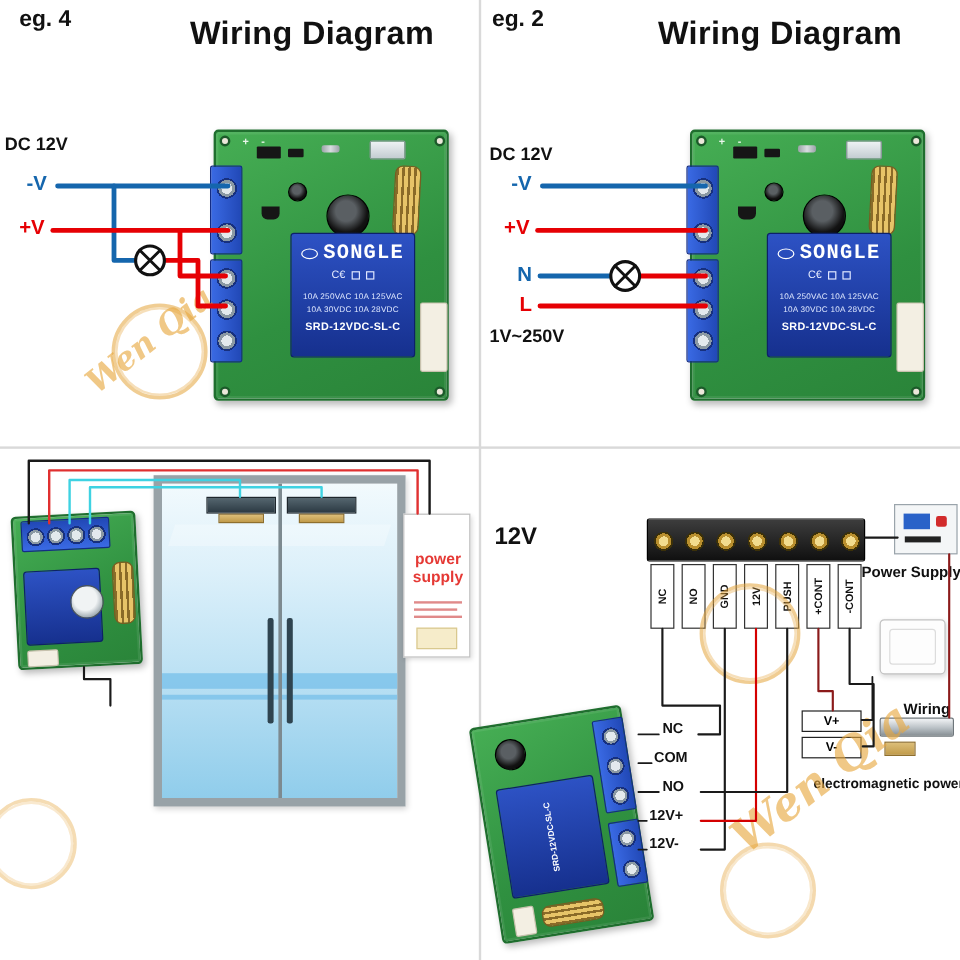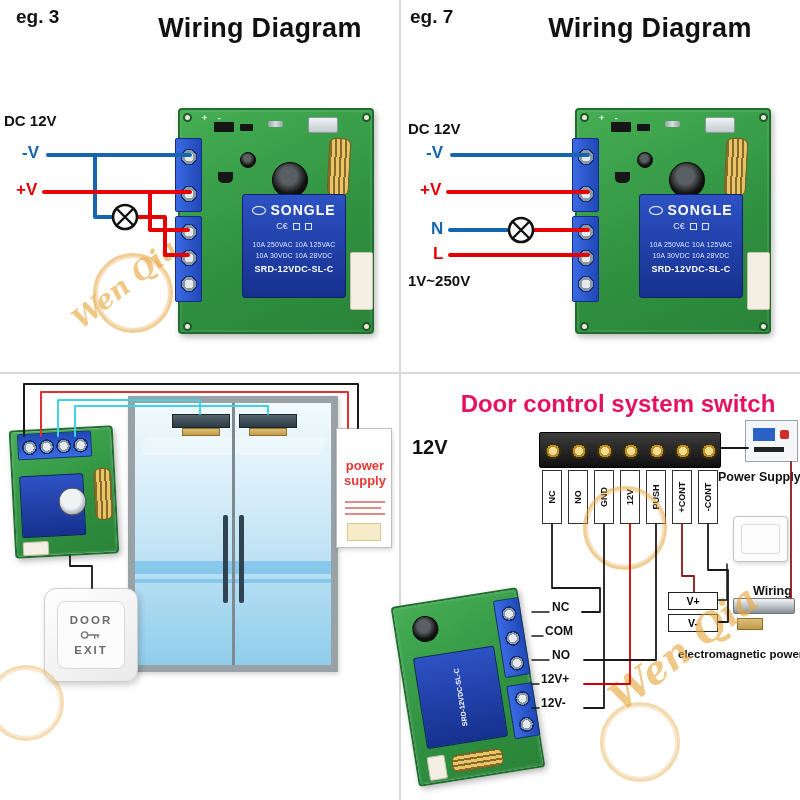--- a/index.html
+++ b/index.html
@@ -52,21 +52,21 @@
       radial-gradient(circle at 13px 64px, #e3e9ed 0 4px, #8b99a3 4px 6px, #17307e 6px 7.5px, transparent 7.5px),
       linear-gradient(90deg,#3a6ae4,#2148b6); }
   .tb-v2 { width:26px; height:54px;
     background:
       radial-gradient(circle at 13px 14px, #e3e9ed 0 4px, #8b99a3 4px 6px, #17307e 6px 7.5px, transparent 7.5px),
       radial-gradient(circle at 13px 40px, #e3e9ed 0 4px, #8b99a3 4px 6px, #17307e 6px 7.5px, transparent 7.5px),
       linear-gradient(90deg,#3a6ae4,#2148b6); }
   .relay { position:absolute; background:linear-gradient(180deg,#2d52c4,#16308e); border:1px solid #0d2168; border-radius:3px; color:#fff; text-align:center; overflow:hidden; }
   .relay-brand { margin-top:7px; display:flex; align-items:center; justify-content:center; gap:4px; }
   .relay-oval { display:inline-block; width:14px; height:9px; border:1.5px solid #fff; border-radius:50%; }
-  .relay-brand span.b { font-size:14px; font-weight:bold; letter-spacing:1px; }
+  .relay-brand span.b { font-size:17px; font-weight:bold; letter-spacing:1px;font-family:Liberation Mono, monospace; }
   .relay-marks { margin-top:3px; display:flex; align-items:center; justify-content:center; gap:5px; font-size:9px; color:#e8eeff; }
   .relay-sq { display:inline-block; width:7px; height:7px; border:1px solid #dfe6ff; }
   .relay-rating { font-size:6.8px; color:#dfe8ff; line-height:1.55; letter-spacing:.2px; }
   .relay-model { margin-top:3px; font-size:9px; font-weight:bold; letter-spacing:.3px; }
   .socket { position:absolute; background:#f3efe3; border:1px solid #c7c1ad; border-radius:2px; }
 
   
   #wires { position:absolute; left:0; top:0; width:800px; height:800px; pointer-events:none; }
 
   
@@ -113,21 +113,21 @@
 </style>
 </head>
 <body>
 
 <div id="canvas">
 
   <div class="divider" style="left:399px; top:0; width:2px; height:800px;"></div>
   <div class="divider" style="left:0; top:372px; width:800px; height:2px;"></div>
 
   <div class="abs" style="left:0; top:0; width:400px; height:372px;">
-    <div class="txt tag" style="left:16px; top:6px;">eg. 3</div>
+    <div class="txt tag" style="left:16px; top:6px;">eg. 4</div>
     <div class="txt title" style="left:128px; top:13px; width:264px;">Wiring Diagram</div>
     <div class="txt supply" style="left:4px; top:112px;">DC 12V</div>
     <div class="txt wlabel blue" style="left:22px; top:143px;">-V</div>
     <div class="txt wlabel red" style="left:16px; top:180px;">+V</div>
 
     <div class="pcb" style="left:178px; top:108px; width:196px; height:226px;">
       <div class="hole" style="left:3px; top:3px;"></div>
       <div class="hole" style="left:182px; top:3px;"></div>
       <div class="hole" style="left:3px; top:212px;"></div>
       <div class="hole" style="left:182px; top:212px;"></div>
@@ -157,21 +157,21 @@
         <div class="relay-model">SRD-12VDC-SL-C</div>
       </div>
       <div class="socket" style="left:170px; top:142px; width:23px; height:58px;"></div>
     </div>
 
     <div class="wm-circle" style="left:93px; top:253px; width:80px; height:80px;"></div>
     <div class="wm-script" style="left:62px; top:268px; font-size:27px;">Wen Qia</div>
   </div>
 
   <div class="abs" style="left:400px; top:0; width:400px; height:372px;">
-    <div class="txt tag" style="left:10px; top:6px;">eg. 7</div>
+    <div class="txt tag" style="left:10px; top:6px;">eg. 2</div>
     <div class="txt title" style="left:118px; top:13px; width:264px;">Wiring Diagram</div>
     <div class="txt supply" style="left:8px; top:120px;">DC 12V</div>
     <div class="txt wlabel blue" style="left:26px; top:143px;">-V</div>
     <div class="txt wlabel red" style="left:20px; top:180px;">+V</div>
     <div class="txt wlabel blue" style="left:31px; top:219px;">N</div>
     <div class="txt wlabel red" style="left:33px; top:244px;">L</div>
     <div class="txt supply" style="left:8px; top:272px;">1V~250V</div>
 
     <div class="pcb" style="left:175px; top:108px; width:196px; height:226px;">
       <div class="hole" style="left:3px; top:3px;"></div>
@@ -231,36 +231,25 @@
     </div>
 
     <div class="psu-box" style="left:336px; top:55px; width:56px; height:120px;">
       <div class="psu-title" style="left:4px; top:30px; width:48px;">power supply</div>
       <div class="psu-line" style="left:8px; top:72px; width:40px;"></div>
       <div class="psu-line" style="left:8px; top:78px; width:36px;"></div>
       <div class="psu-line" style="left:8px; top:84px; width:40px;"></div>
       <div class="psu-sticker" style="left:10px; top:94px; width:34px; height:18px;"></div>
     </div>
 
-    <div class="exit-outer" style="left:44px; top:215px; width:94px; height:94px;">
-      <div class="exit-inner">
-        <span class="exit-word">DOOR</span>
-        <svg width="22" height="12" viewBox="0 0 24 12">
-          <circle cx="5" cy="6" r="3.4" fill="none" stroke="#777" stroke-width="1.6"></circle>
-          <path d="M8.5 6 H21 M16 6 v4 M19.5 6 v3" fill="none" stroke="#777" stroke-width="1.6"></path>
-        </svg>
-        <span class="exit-word">EXIT</span>
-      </div>
-    </div>
 
     <div class="wm-circle" style="left:-12px; top:292px; width:76px; height:76px; opacity:.7;"></div>
   </div>
 
   <div class="abs" style="left:400px; top:373px; width:400px; height:427px;">
-    <div class="txt ctrl-title" style="left:40px; top:17px; width:356px;">Door control system switch</div>
     <div class="txt" style="left:12px; top:63px; font-size:20px; font-weight:bold;">12V</div>
 
     <div class="strip" style="left:139px; top:59px;"></div>
     <div class="vbox" style="left:142px; top:97px;">
         <span>NC</span>
       </div>
     <div class="vbox" style="left:168px; top:97px;">
         <span>NO</span>
       </div>
     <div class="vbox" style="left:194px; top:97px;">

